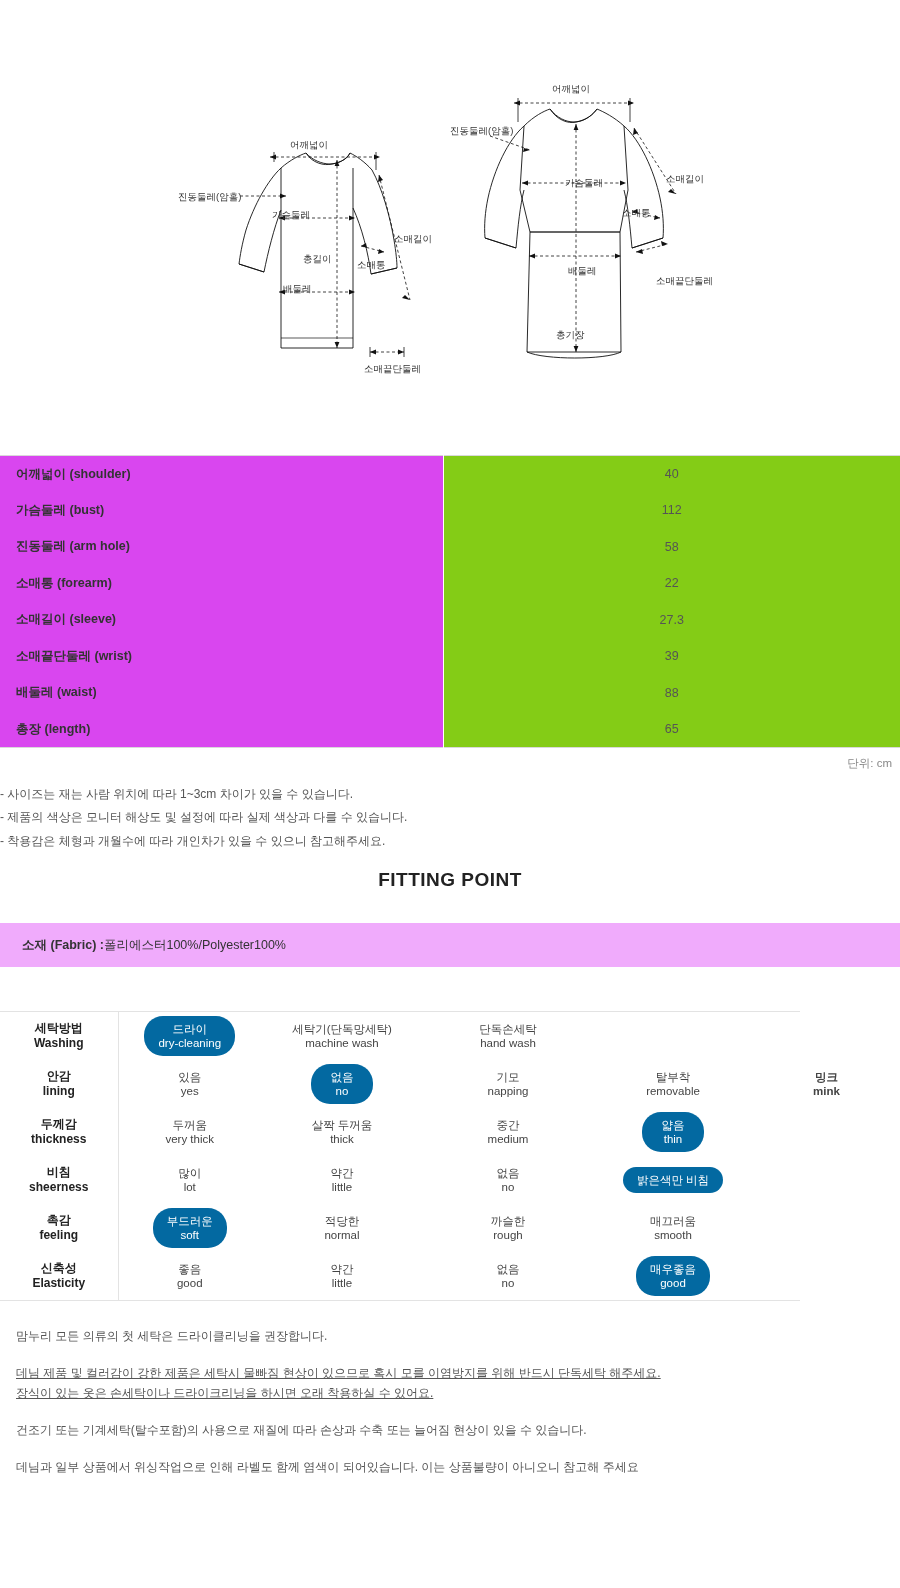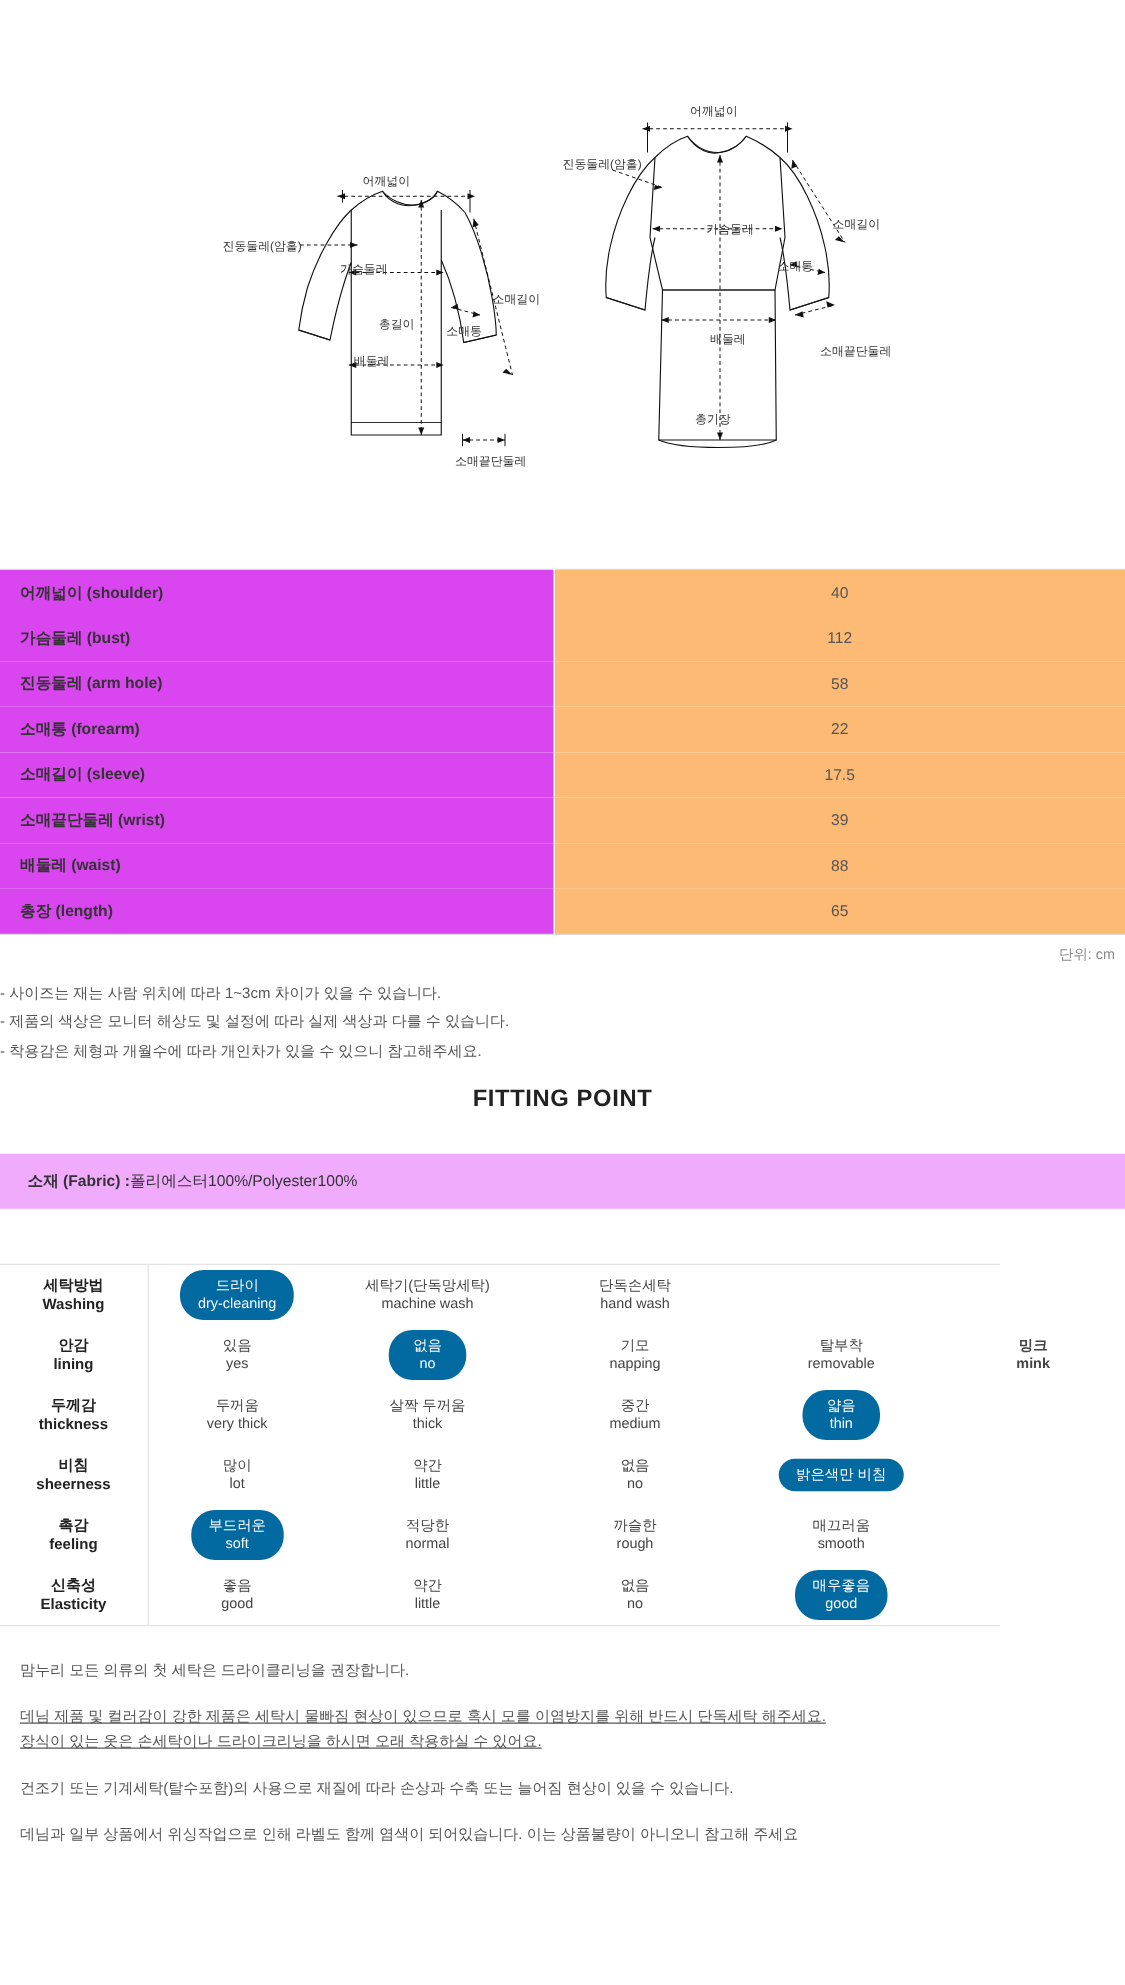--- a/index.html
+++ b/index.html
@@ -48,21 +48,21 @@
     width: 443px;
     background: #d946ef;
     text-align: left;
     font-weight: bold;
     color: #333333;
     border-right: 1px solid #ffffff;
     padding-left: 16px;
   }
   .size-table td.value {
     width: 457px;
-    background: #fdba74;
+    background: #84cc16;
     text-align: center;
     color: #555555;
     font-weight: normal;
   }
   .unit-row {
     text-align: right;
     font-size: 11.5px;
     color: #888888;
     padding: 8px 8px 0 0;
   }
@@ -302,21 +302,21 @@
       <tr>
         <td class="label">진동둘레 (arm hole)</td>
         <td class="value">58</td>
       </tr>
       <tr>
         <td class="label">소매통 (forearm)</td>
         <td class="value">22</td>
       </tr>
       <tr>
         <td class="label">소매길이 (sleeve)</td>
-        <td class="value">17.5</td>
+        <td class="value">27.3</td>
       </tr>
       <tr>
         <td class="label">소매끝단둘레 (wrist)</td>
         <td class="value">39</td>
       </tr>
       <tr>
         <td class="label">배둘레 (waist)</td>
         <td class="value">88</td>
       </tr>
       <tr>

